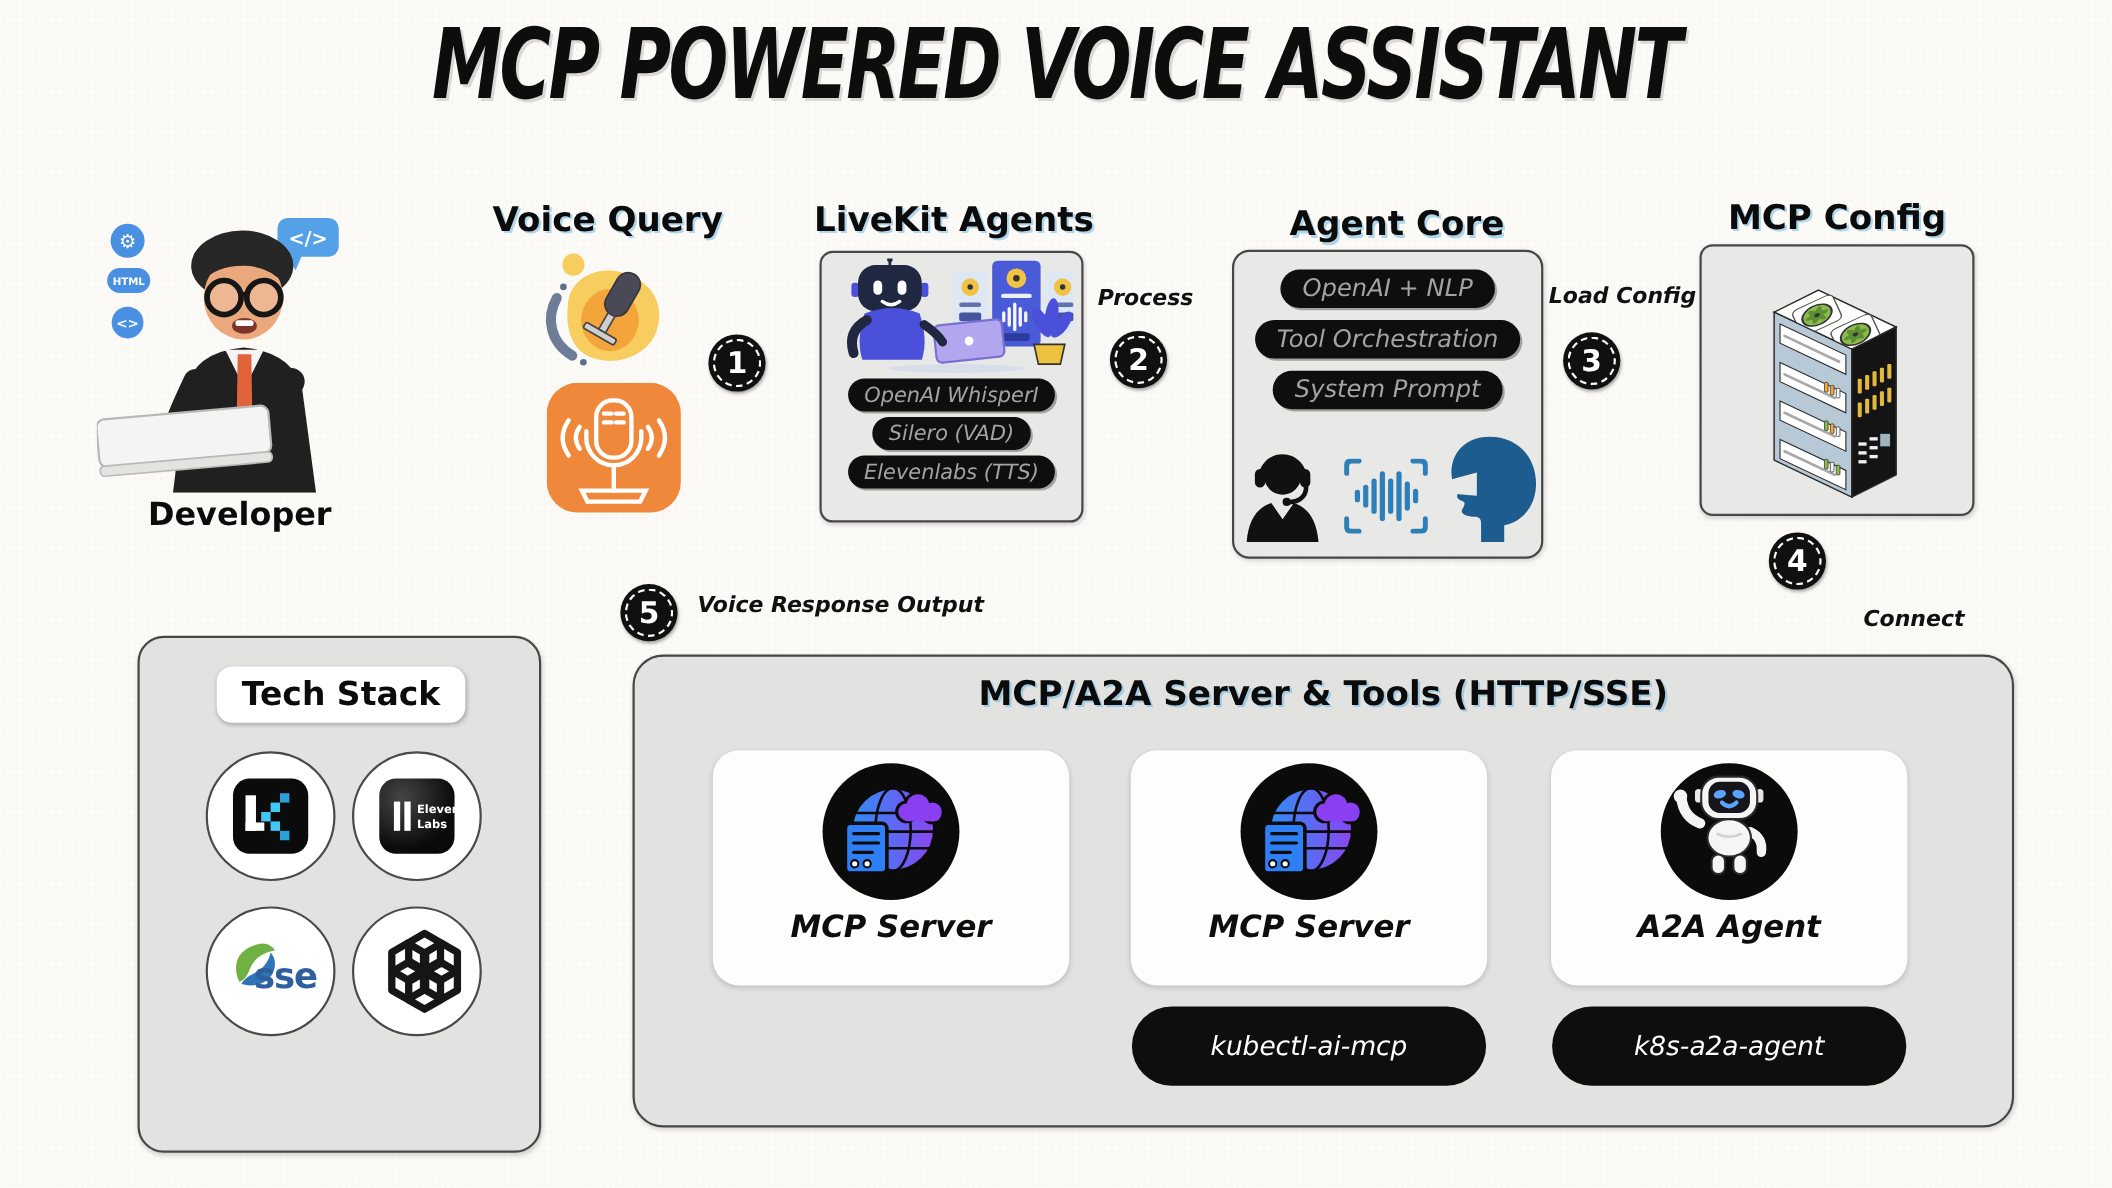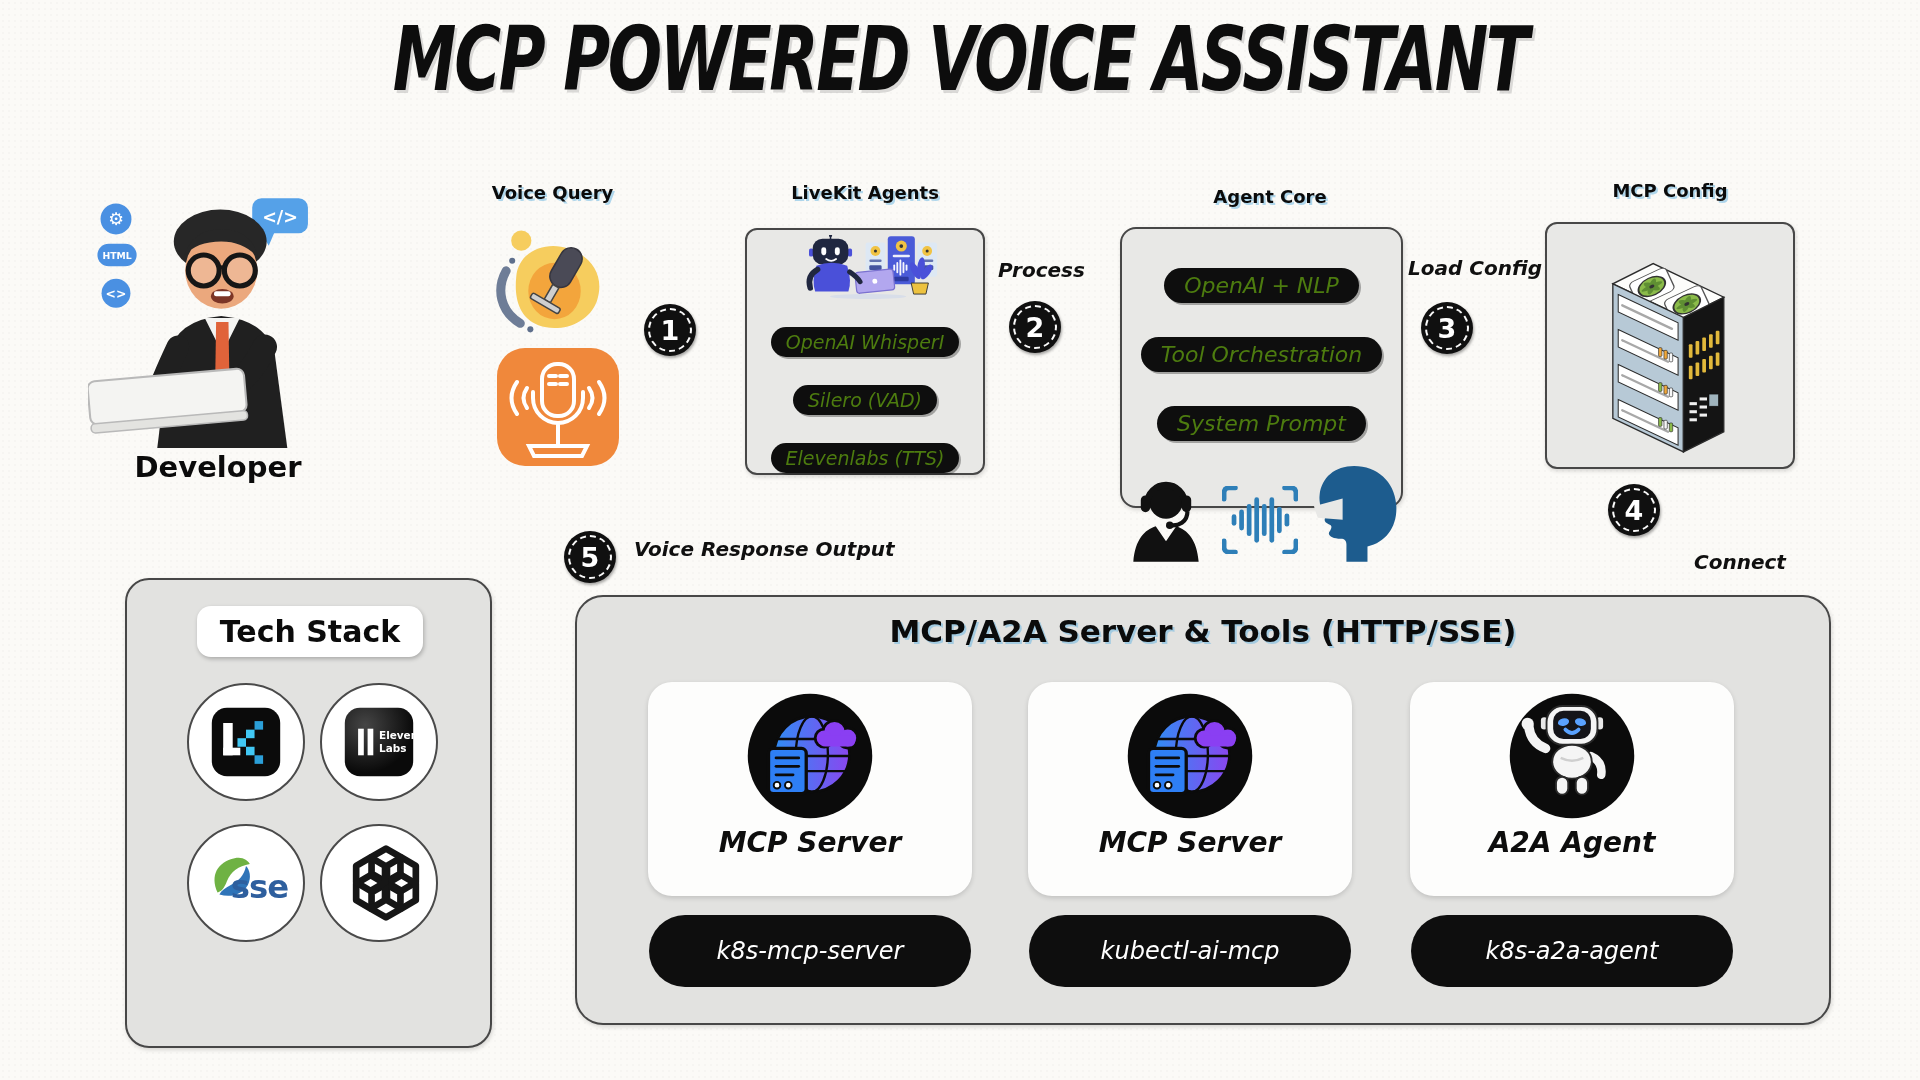--- a/index.html
+++ b/index.html
@@ -4,26 +4,26 @@
 <style>
   html,body{margin:0;padding:0;}
   body{width:1920px;height:1080px;overflow:hidden;}
   .canvas{position:relative;width:1920px;height:1080px;background:#fbfaf7;
     background-image:radial-gradient(rgba(0,0,0,.018) 1px,transparent 1px);background-size:6px 6px;
     font-family:"DejaVu Sans","Liberation Sans",sans-serif;color:#0d0d0d;}
   .title{position:absolute;left:0;right:0;top:8px;margin:0;text-align:center;
     font-size:82px;font-weight:bold;font-style:italic;letter-spacing:-3px;color:#0d0d0d;
     transform:scale(.78,1.08);transform-origin:center top;white-space:nowrap;
     text-shadow:3px 3px 0 rgba(120,120,120,.25);}
-  .node-header{position:absolute;font-size:18px;font-weight:bold;color:#0b0b0b;text-align:center;
+  .node-header{position:absolute;font-size:31px;font-weight:bold;color:#0b0b0b;text-align:center;
     text-shadow:2px 2px 0 rgba(100,180,225,.5);white-space:nowrap;}
   .gray-box{position:absolute;background:#e8e8e6;border:2px solid #474747;border-radius:12px;
     box-shadow:1px 2px 4px rgba(0,0,0,.15);box-sizing:border-box;}
-  .pill{background:#0e0e0e;color:#4d7c0f;font-style:italic;text-align:right;border-radius:17px;
-    padding:4px 15px;font-size:19px;white-space:nowrap;box-shadow:2px 2px 0 rgba(0,0,0,.3);margin-top:23px;}
+  .pill{background:#0e0e0e;color:#a3a3a3;font-style:italic;text-align:right;border-radius:17px;
+    padding:4px 15px;font-size:19px;white-space:nowrap;box-shadow:2px 2px 0 rgba(0,0,0,.3);}
   .badge{position:absolute;width:52px;height:52px;border-radius:50%;background:#101010;
     display:flex;align-items:center;justify-content:center;box-shadow:1px 2px 3px rgba(0,0,0,.35);}
   .badge::after{content:"";position:absolute;inset:4px;border:2px dashed #fafafa;border-radius:50%;}
   .badge span{color:#fff;font-size:27px;font-weight:bold;line-height:1;}
   .step-label{position:absolute;font-size:20px;font-weight:bold;font-style:italic;color:#101010;white-space:nowrap;}
   .node-label{position:absolute;font-size:29px;font-weight:bold;color:#0b0b0b;text-align:center;}
   .lk-box{display:flex;flex-direction:column;align-items:center;padding-top:5px;gap:5px;}
   .ac-box{display:flex;flex-direction:column;align-items:center;padding-top:16px;gap:11px;}
   .ac-box .pill{font-size:22px;border-radius:19px;padding:5px 20px;}
   .ac-icons{display:flex;align-items:flex-end;gap:14px;margin-top:10px;}
@@ -400,21 +400,20 @@
         <g stroke="#0b0b0b" stroke-width="3" stroke-linecap="round">
           <line x1="-36" y1="2" x2="-12" y2="2"></line>
             <line x1="-36" y1="11" x2="-12" y2="11"></line>
             <line x1="-36" y1="20" x2="-18" y2="20"></line>
         </g>
         <circle cx="-35" cy="31" r="3.5" fill="#fff" stroke="#0b0b0b" stroke-width="2"></circle>
         <circle cx="-23" cy="31" r="3.5" fill="#fff" stroke="#0b0b0b" stroke-width="2"></circle>
       </svg>
       <div class="card-label">MCP Server</div>
     </div>
-    <div class="name-pill" style="left:72px;top:318px;">k8s-mcp-server</div>
 
     <div class="server-card" style="left:451px;top:85px;">
       <svg width="132" height="132" viewBox="-70 -70 140 140" style="margin-top:8px;">
         <defs>
           <linearGradient id="gg2" x1="0" y1="0" x2="1" y2="0">
               <stop offset="0" stop-color="#2f8df5"></stop>
               <stop offset="1" stop-color="#8a46f0"></stop>
             </linearGradient>
           <clipPath id="gc2">
               <circle cx="2" cy="-2" r="40"></circle>

